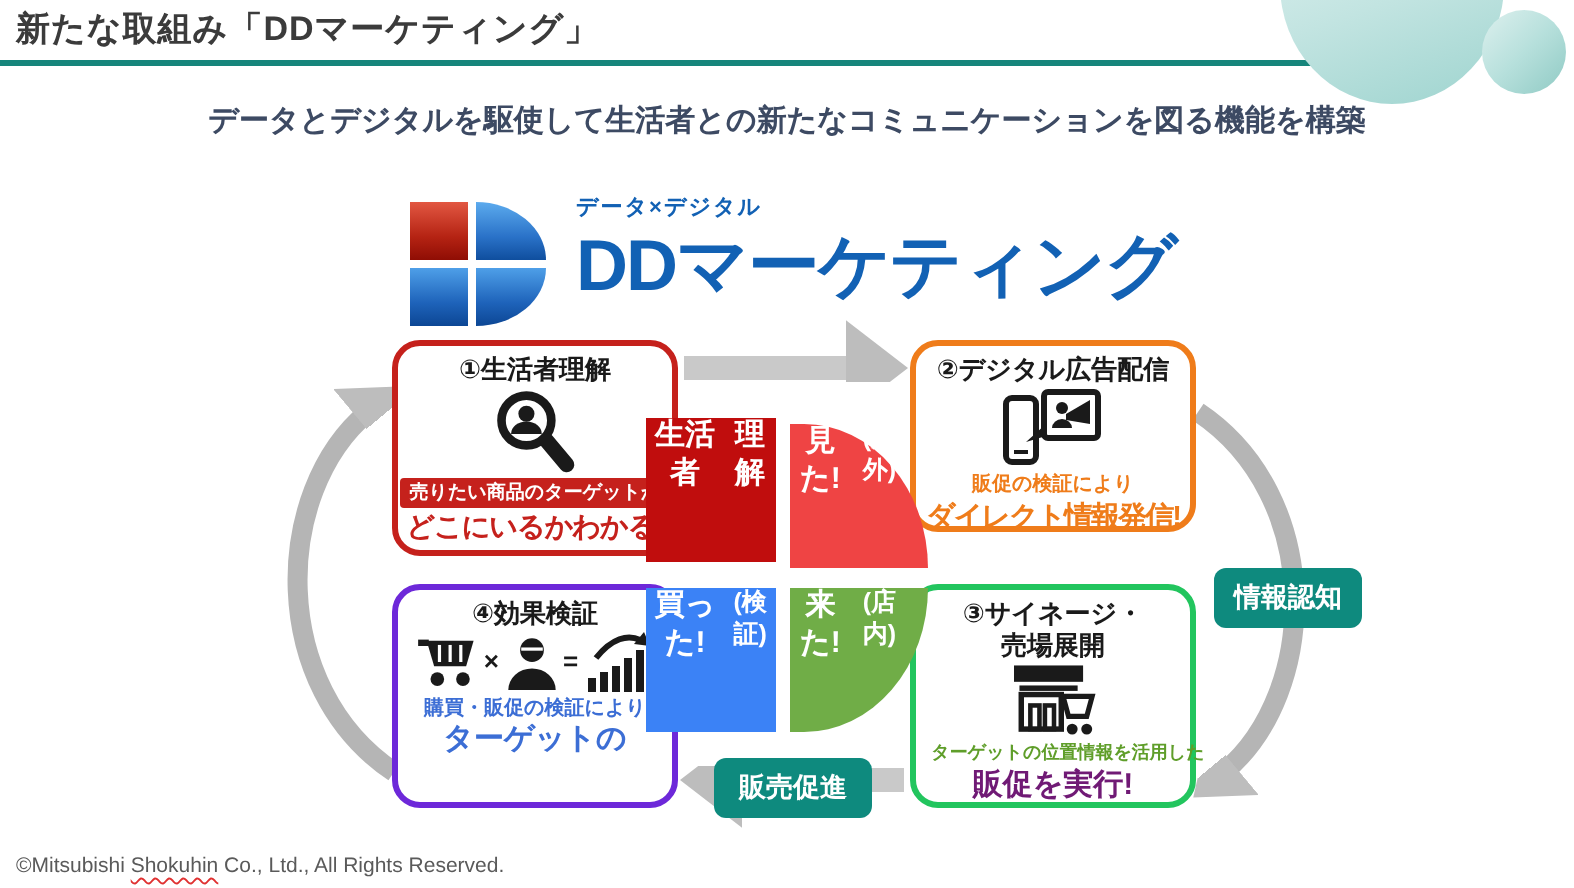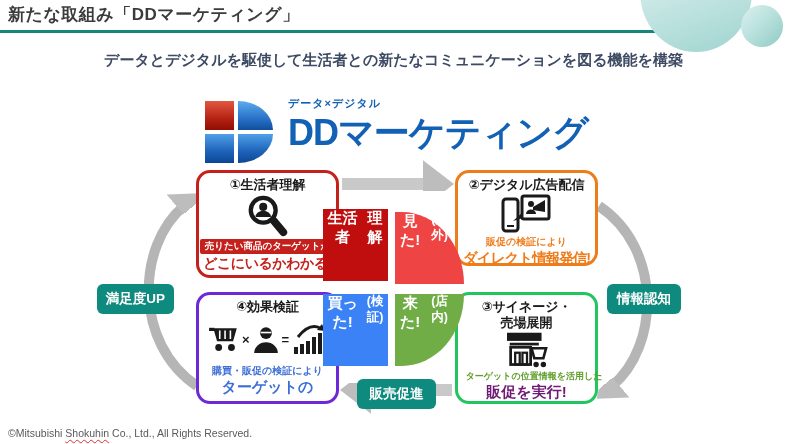--- a/index.html
+++ b/index.html
@@ -42,21 +42,21 @@
   .box2 { left:455px; top:170px; width:143px; height:96px; border:3px solid #ef7c1a; }
   .box3 { left:455px; top:292px; width:143px; height:112px; border:3px solid #22c55e; }
   .box4 { left:196px; top:292px; width:143px; height:112px; border:3px solid #6d28d9; }
   .note-strip { background:#c5211c; color:#fff; font-size:9.5px; font-weight:bold; padding:1px 5px; border-radius:2px; margin-bottom:1px; white-space:nowrap; }
   .note-orange { color:#ef7c1a; font-size:10px; font-weight:bold; white-space:nowrap; }
   .note-green  { color:#5f9e2a; font-size:9px;  font-weight:bold; white-space:nowrap;margin-left:15px; }
   .note-blue   { color:#3c6ed5; font-size:10px; font-weight:bold; white-space:nowrap; }
   .hl-red    { color:#c5211c; font-size:14px;   font-weight:bold; letter-spacing:-0.5px; margin-bottom:2px; white-space:nowrap; }
   .hl-orange { color:#ef7c1a; font-size:14.5px; font-weight:bold; letter-spacing:-1px;   margin-bottom:2px; white-space:nowrap; }
   .hl-green  { color:#701a75; font-size:15px;   font-weight:bold; margin-bottom:2px; white-space:nowrap; }
-  .hl-blue   { color:#3c6ed5; font-size:15px;   font-weight:bold; line-height:1.15; text-align:center; margin-bottom:2px; }
+  .hl-blue   { color:#3c6ed5; font-size:15px;   font-weight:bold; line-height:1.15; text-align:center; margin-bottom:19px; }
 
   
   .ctile { position:absolute; z-index:1; color:#fff; font-weight:bold; display:flex; flex-direction:row;
     align-items:flex-start; justify-content:center; text-align:center; line-height:1.25; font-size:15px; }
   .c-red    { left:323px; top:209px; width:65px; height:72px; background:#c00d0d; }
   .c-orange { left:395px; top:212px; width:69px; height:72px; background:#ef4444; border-radius:0 62px 0 0 / 0 72px 0 0; padding-right:10px; }
   .c-blue   { left:323px; top:294px; width:65px; height:72px; background:#3b82f6; }
   .c-green  { left:395px; top:294px; width:69px; height:72px; background:#70ad47; border-radius:0 0 62px 0 / 0 0 72px 0; padding-right:10px; }
   .ctile .sub { font-size:12.5px; }
 
@@ -205,19 +205,18 @@
   </div>
   <div class="ctile c-blue">
     <span>買った!</span>
     <span class="sub">(検証)</span>
   </div>
   <div class="ctile c-green">
     <span>来た!</span>
     <span class="sub">(店内)</span>
   </div>
 
-  <div class="pill pill-left">満足度UP</div>
   <div class="pill pill-right">情報認知</div>
   <div class="pill pill-bottom">販売促進</div>
 
   <div class="footer"><span>©Mitsubishi </span><span class="wavy">Shokuhin</span><span> Co., Ltd., All Rights Reserved.</span></div>
 
 </div>
 
 </body></html>

